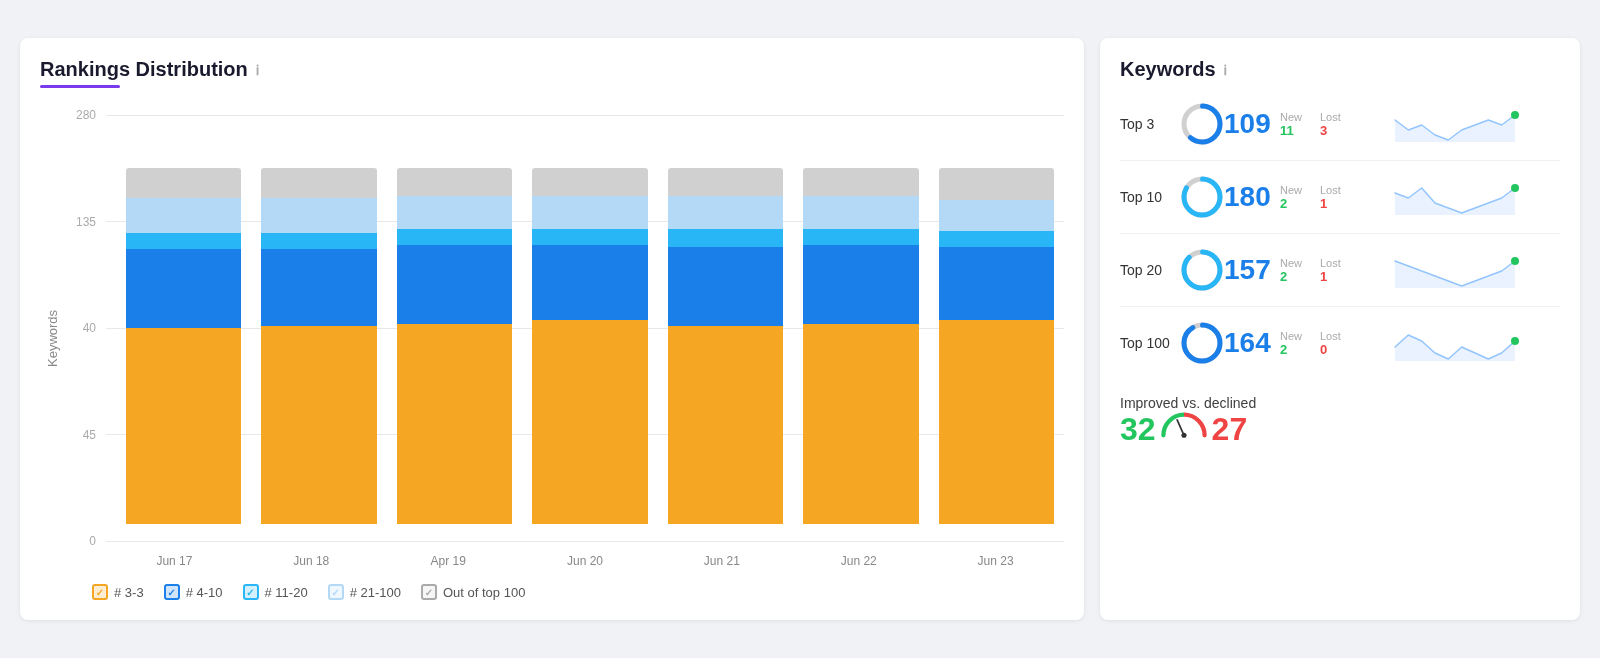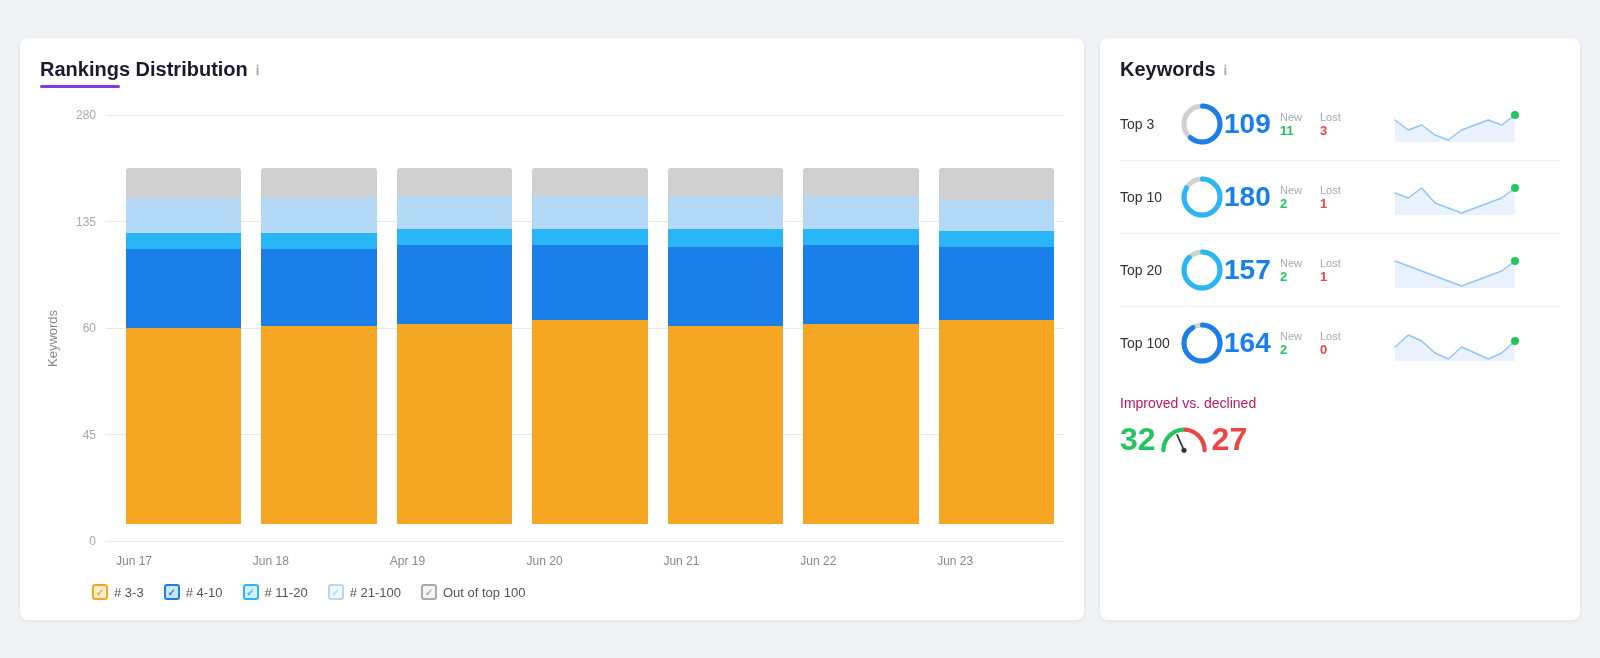--- a/index.html
+++ b/index.html
@@ -128,21 +128,21 @@
       transition: opacity 0.2s;
     }
     .x-axis-labels {
       display: flex;
       padding-left: 48px;
       padding-right: 10px;
       gap: 20px;
     }
     .x-label {
       flex: 1;
-      text-align: left;
+      text-align: center;
       font-size: 12px;
       color: #888;
       padding-top: 6px;
     }
 
     
     .legend {
       display: flex;
       gap: 20px;
       margin-top: 16px;
@@ -191,26 +191,24 @@
       width: 56px;
       flex-shrink: 0;
     }
 
     
     .ivd-section {
       margin-top: 16px;
     }
     .ivd-label {
       font-size: 14px;
-      color: #be185d;
-      margin-bottom: 10px;
+      color: #404040;
     }
     .ivd-row {
       display: flex;
-      align-items: center;
       gap: 4px;
     }
     .ivd-improved {
       font-size: 32px;
       font-weight: 700;
       color: #22c55e;
     }
     .ivd-declined {
       font-size: 32px;
       font-weight: 700;
@@ -241,21 +239,21 @@
           <div style="position:absolute; left:0; right:0; top:0; bottom:0; display:flex; flex-direction:column; justify-content:space-between; pointer-events:none;">
             <div style="display:flex; align-items:center; width:100%;">
               <span class="y-tick">280</span>
               <div class="grid-line"></div>
             </div>
             <div style="display:flex; align-items:center; width:100%;">
               <span class="y-tick">135</span>
               <div class="grid-line"></div>
             </div>
             <div style="display:flex; align-items:center; width:100%;">
-              <span class="y-tick">60</span>
+              <span class="y-tick">40</span>
               <div class="grid-line"></div>
             </div>
             <div style="display:flex; align-items:center; width:100%;">
               <span class="y-tick">45</span>
               <div class="grid-line"></div>
             </div>
             <div style="display:flex; align-items:center; width:100%;">
               <span class="y-tick">0</span>
               <div class="grid-line"></div>
             </div>

